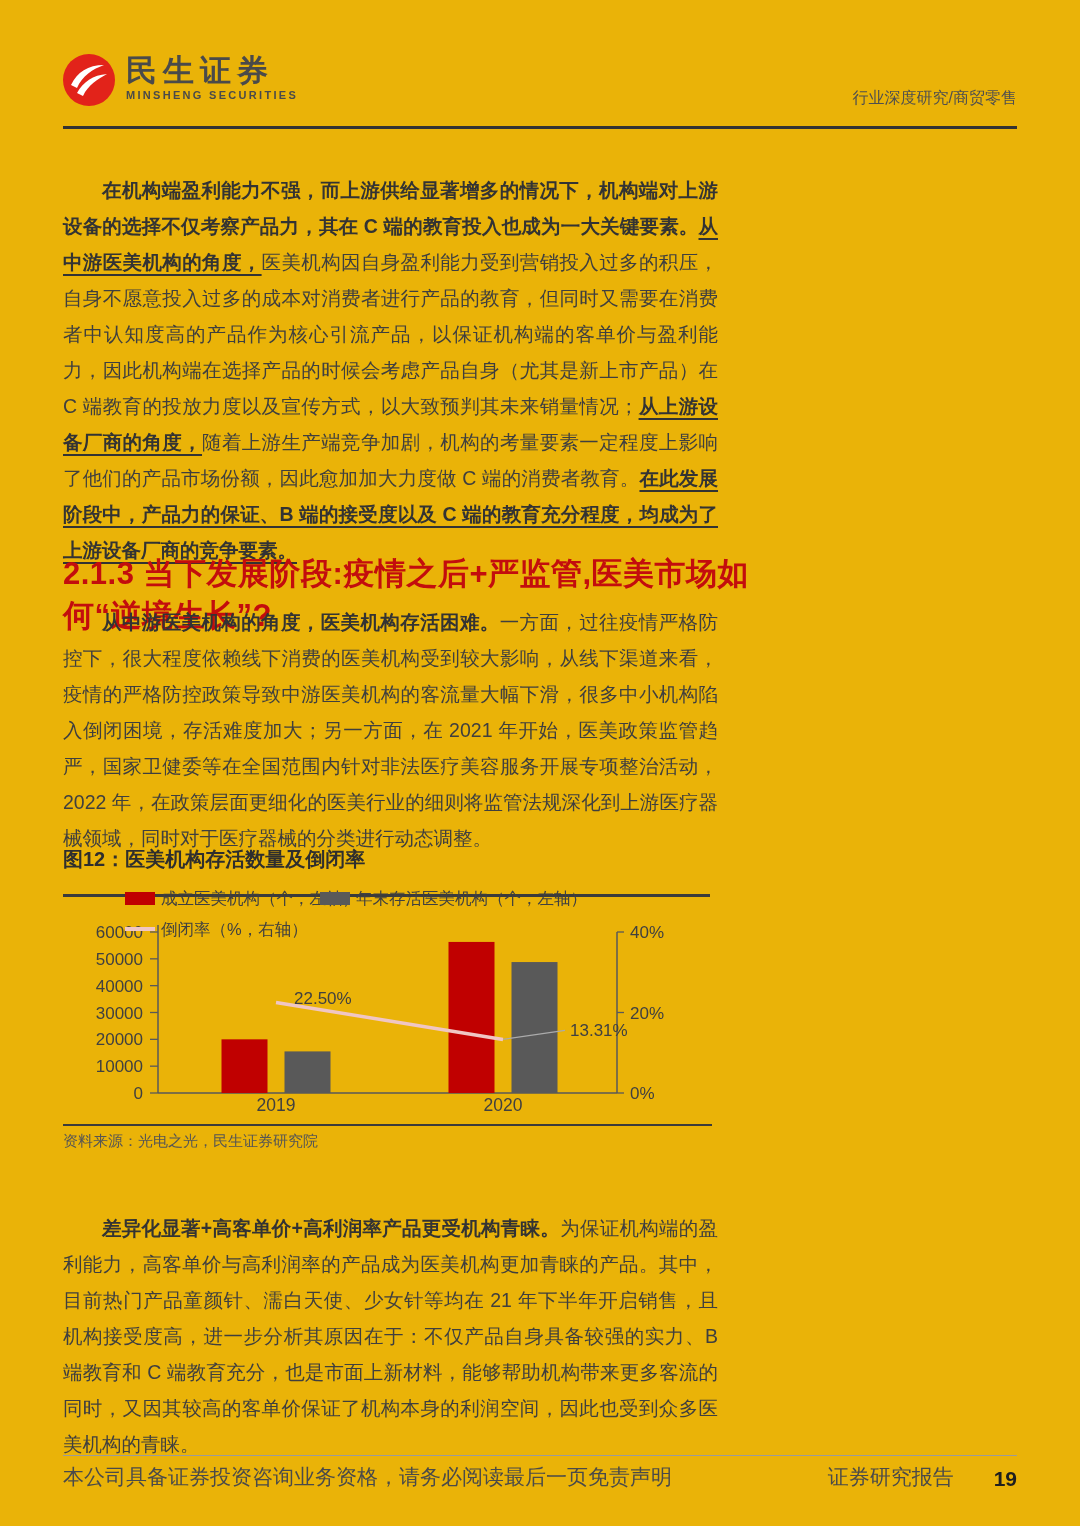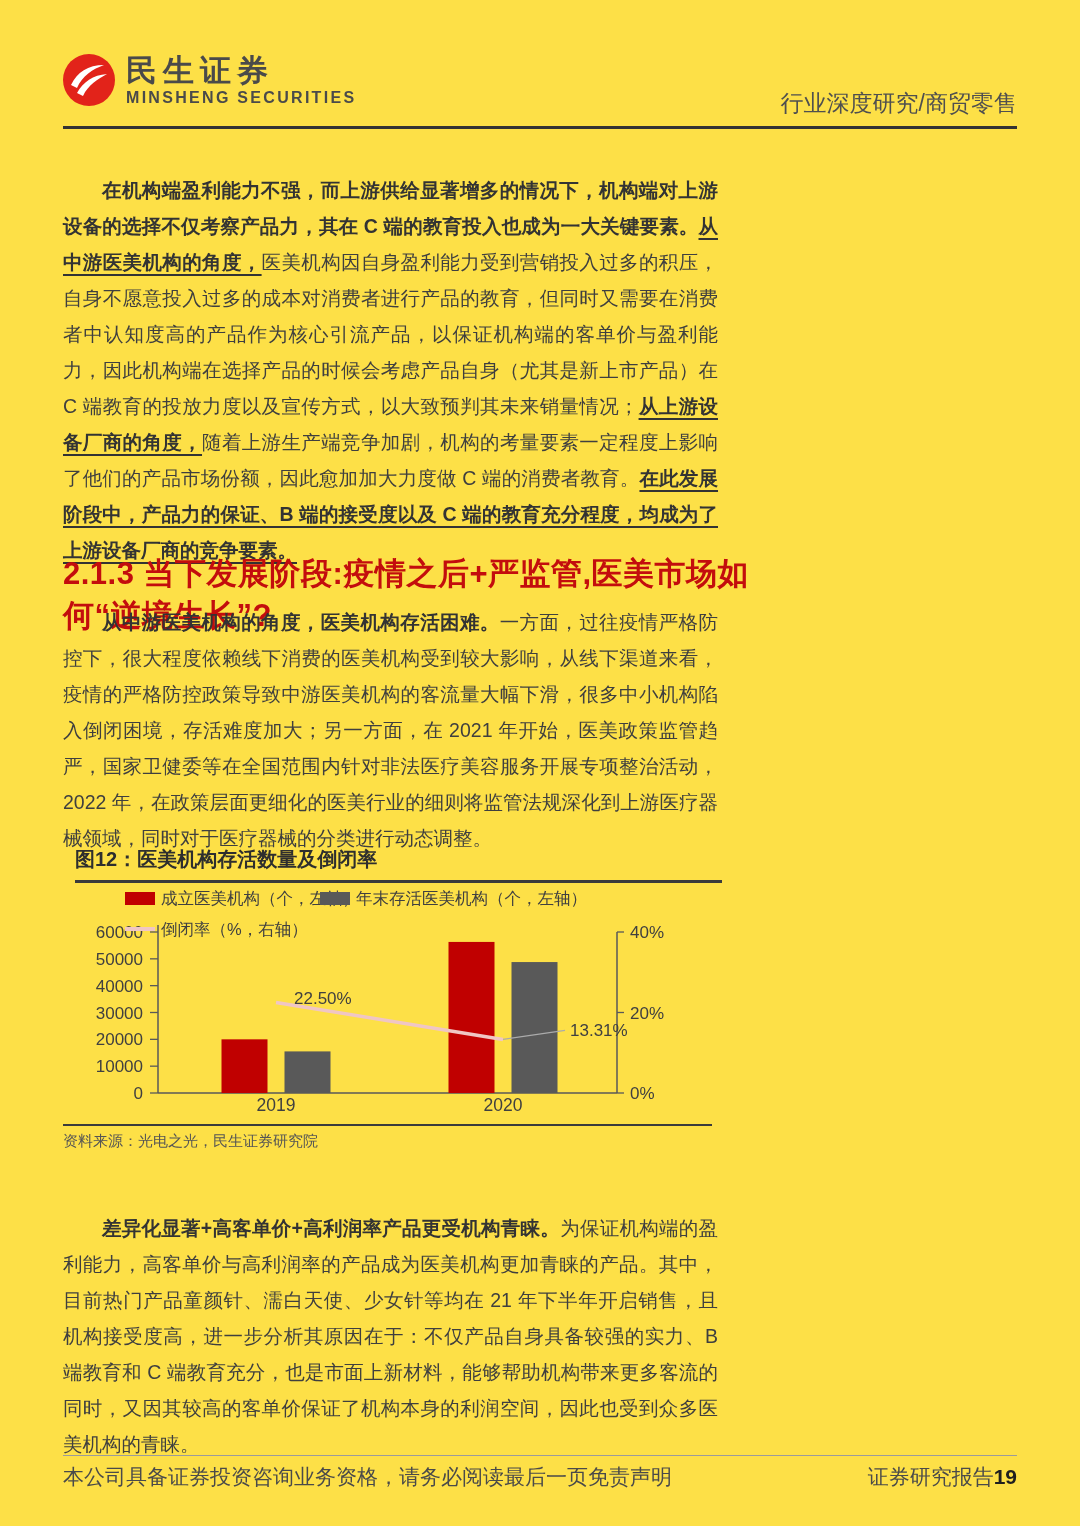--- a/index.html
+++ b/index.html
@@ -1,46 +1,46 @@
 <!DOCTYPE html>
 <html><head>
 <meta charset="utf-8">
 <style>
   html,body{margin:0;padding:0;background:#9a9a9a;}
-  #page{position:relative;width:1080px;height:1526px;margin:0 auto;background:#fde047;
+  #page{position:relative;width:1080px;height:1526px;margin:0 auto;background:#eab308;
         font-family:"Liberation Sans","DejaVu Sans",sans-serif;color:#3f3f3f;overflow:hidden;}
   .abs{position:absolute;}
 
   
   .logo{left:63px;top:54px;display:flex;align-items:flex-start;gap:11px;}
   .logo-cn{font-size:31px;font-weight:700;color:#4a4a4a;letter-spacing:6px;line-height:34px;}
-  .logo-en{font-size:16px;font-weight:700;color:#4a4a4a;letter-spacing:2.3px;margin-top:1px;}
-  .hdr-right{right:63px;top:88px;font-size:23px;font-weight:500;color:#4f4f4f;}
+  .logo-en{font-size:11px;font-weight:700;color:#4a4a4a;letter-spacing:2.3px;margin-top:1px;}
+  .hdr-right{right:63px;top:88px;font-size:16px;font-weight:500;color:#4f4f4f;}
   .hdr-rule{left:63px;right:63px;top:126px;height:3px;background:#333333;}
 
   
   p.body{position:absolute;left:63px;width:655px;margin:0;font-size:19.5px;line-height:36px;
          text-align:justify;text-indent:2em;color:#3f3f3f;}
   .b{font-weight:700;color:#333333;}
   .u{text-decoration:underline;text-underline-offset:5px;text-decoration-thickness:1.5px;}
 
   #heading{left:63px;top:553px;width:700px;margin:0;font-size:31px;font-weight:700;color:#c30d0d;letter-spacing:0.5px;}
 
   
-  #fig-title{left:75px;top:846px;width:647px;padding-bottom:7px;border-bottom:3px solid #3b3b3b;
+  #fig-title{left:63px;top:846px;width:647px;padding-bottom:21px;border-bottom:3px solid #3b3b3b;
              font-size:20px;font-weight:700;color:#2e2e2e;}
   #chart{left:63px;top:882px;}
   #fig-rule{left:63px;top:1124px;width:649px;height:2px;background:#3b3b3b;}
   #fig-source{left:63px;top:1132px;font-size:15px;color:#555555;}
 
   
   #footer-rule{left:63px;right:63px;top:1455px;height:1px;background:#9b9b9b;}
   #footer{left:63px;right:63px;top:1463px;display:flex;justify-content:space-between;
           font-size:21px;color:#4a4a4a;}
-  #footer .right{display:flex;align-items:center;}
+  #footer .right{display:flex;align-items:flex-end;gap:40px;}
   #footer .pg{font-weight:700;color:#1f1f1f;}
 
   svg text{font-family:"Liberation Sans","DejaVu Sans",sans-serif;}
 </style>
 </head>
 <body>
 
 <div id="page">
 
   <div class="abs logo">

